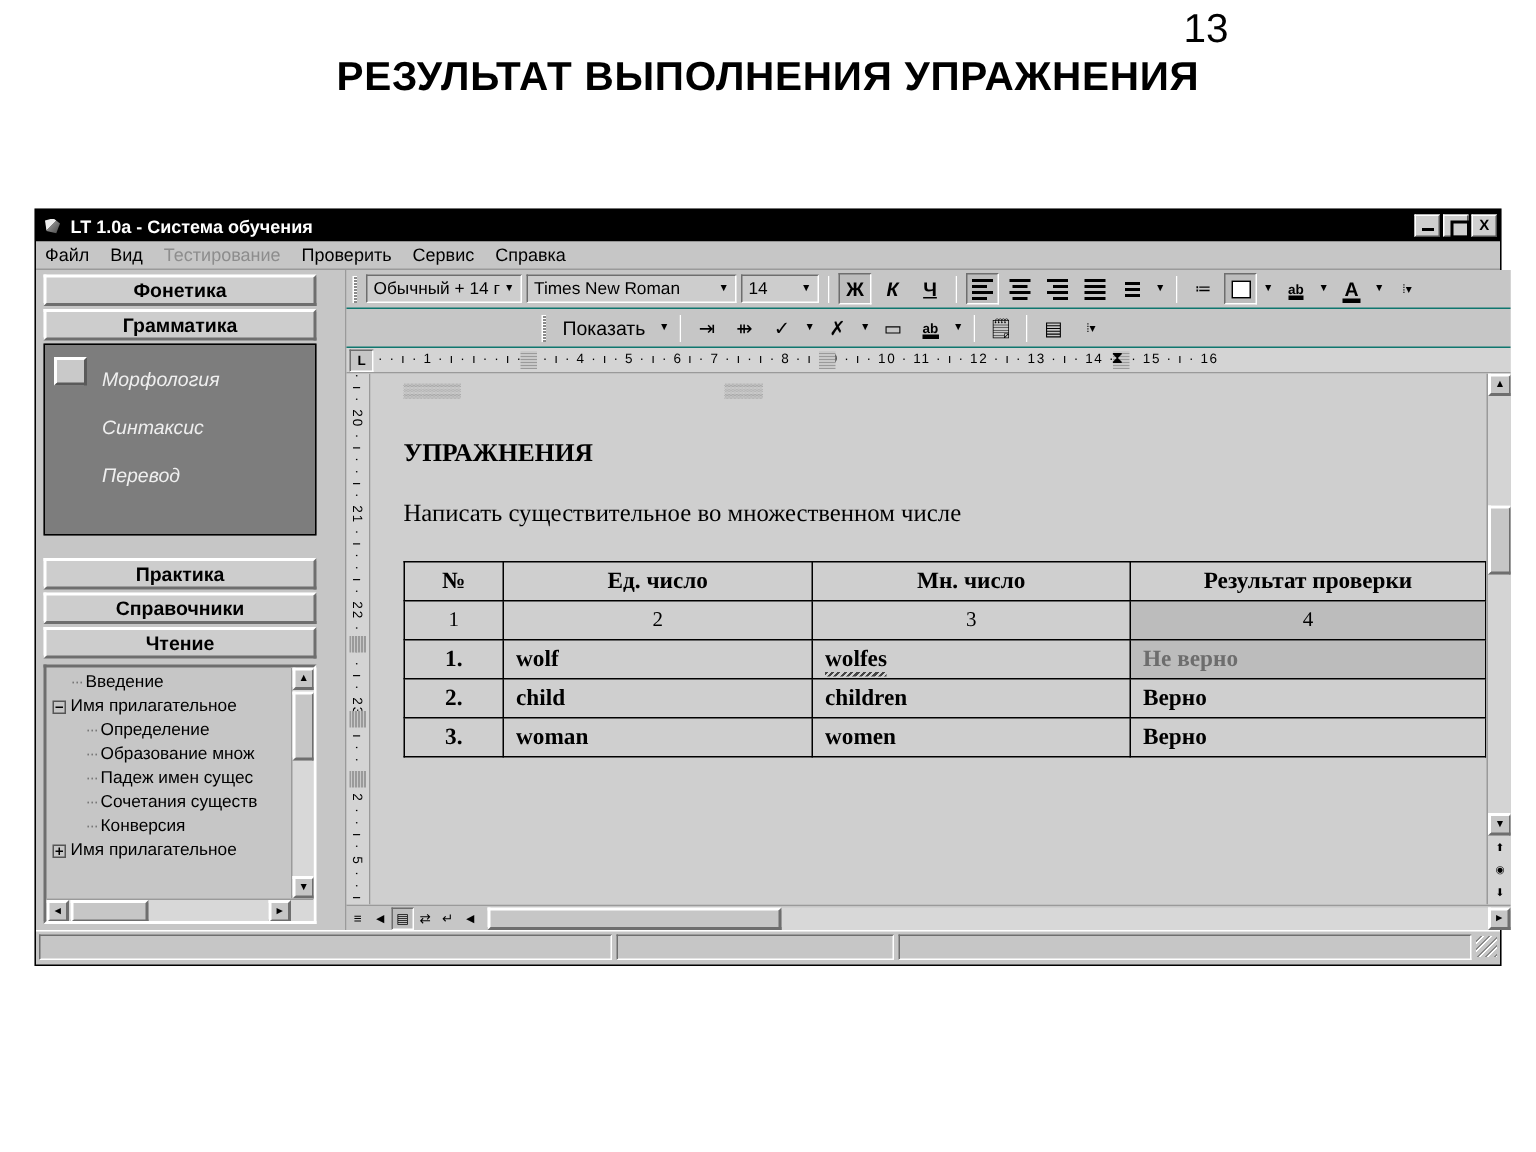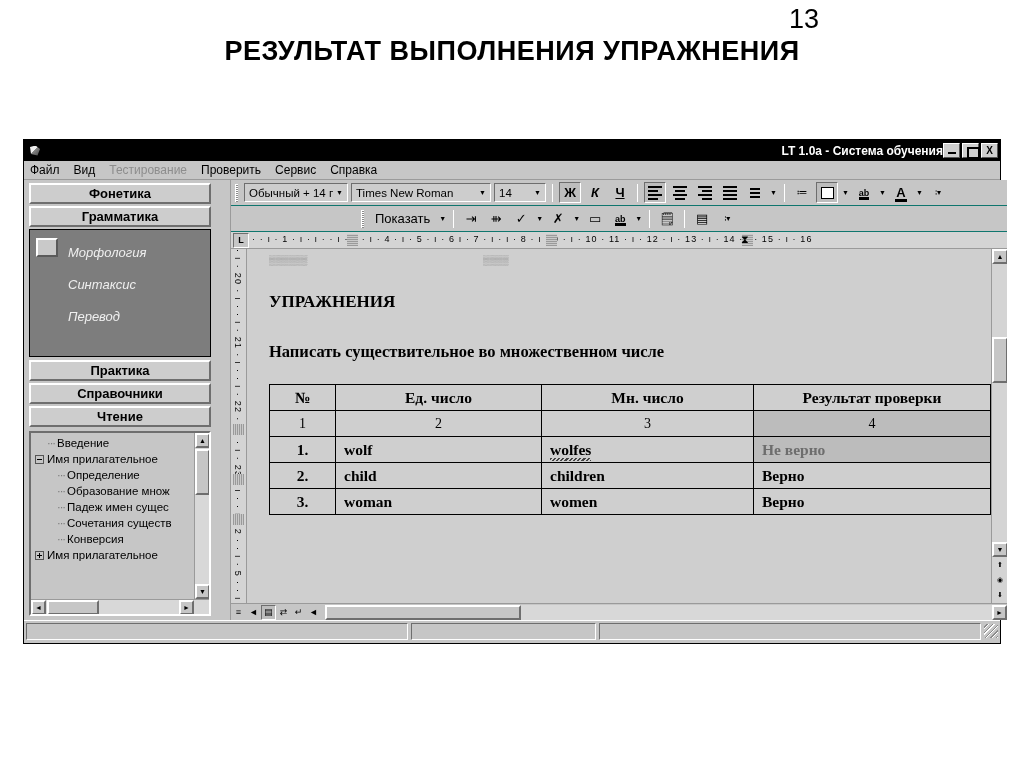--- a/index.html
+++ b/index.html
@@ -44,21 +44,21 @@
   #titlebar .appicon {
     width: 14px; height: 14px; margin-right: 5px;
     background: #000; position: relative; flex: none;
   }
   #titlebar .appicon:before {
     content: ""; position: absolute; left: 2px; top: 2px;
     width: 10px; height: 10px;
     background: linear-gradient(135deg,#eee 40%, #888 41%, #444 100%);
     clip-path: polygon(0 15%, 55% 0, 100% 35%, 75% 100%, 10% 85%);
   }
-  #titlebar .title { flex: 1; white-space: nowrap; overflow: hidden; text-align: right; }
+  #titlebar .title { flex: 1; white-space: nowrap; overflow: hidden; }
   .wbtns { display: flex; gap: 2px; }
   .wbtn {
     width: 17px; height: 15px; background: #cfcfcf;
     border: 1px solid #fff; border-right-color:#555; border-bottom-color:#555;
     color: #000; font-size: 10px; line-height: 13px; text-align: center;
     font-family: "Liberation Sans", sans-serif;
     position: relative;
   }
   .wbtn.min:after {
     content:""; position:absolute; left:4px; bottom:3px; width:8px; height:2px; background:#000;
@@ -91,21 +91,21 @@
   .navbtn {
     height: 21px; margin-bottom: 2px;
     background: #cdcdcd;
     border: 2px solid; border-color: #fff #6e6e6e #6e6e6e #fff;
     font-size: 13px; font-weight: bold; color: #000;
     display: flex; align-items: center; justify-content: center;
   }
   #subpanel {
     background: #7d7d7d;
     border: 1px solid #000;
-    height: 128px; margin-bottom: 3px;
+    height: 128px; margin-bottom: 15px;
     padding: 6px 0 0 4px;
     position: relative;
   }
   .subitem {
     font-size: 13px; font-style: italic; color: #efefef;
     height: 32px; display: flex; align-items: center;
     padding-left: 34px;
   }
   #sub-checkbox {
     position: absolute; left: 6px; top: 8px;
@@ -252,21 +252,21 @@
     display: flex; gap: 0; font-size: 17px; font-weight: bold;
     margin-top: 12px;
   }
   .w1 { width: 214px; }
   .squiggle { text-decoration: none; position: relative; }
   .squiggle:after {
     content:""; position:absolute; left:0; right:0; bottom:-3px; height:3px;
     background: repeating-linear-gradient(135deg,#444 0 1.5px, transparent 1.5px 3px);
   }
   #exercise-heading { font-size: 17px; font-weight: bold; margin-top: 27px; font-family:"Liberation Serif",serif;}
-  #exercise-task { font-size: 16.5px; font-weight: bold; margin-top: 30px; font-family:"Liberation Serif",serif;}
+  #exercise-task { font-size: 16.5px; font-weight: normal; margin-top: 20px; font-family:"Liberation Serif",serif;}
 
   
   #result-table {
     margin-top: 22px; border-collapse: collapse; width: 722px;
     font-family: "Liberation Serif", serif;
     table-layout: fixed;
   }
   #result-table td, #result-table th {
     border: 1px solid #000; padding: 1px 8px; height: 26px;
     font-size: 15.5px; font-weight: bold; color:#000; background:#cfcfcf;

